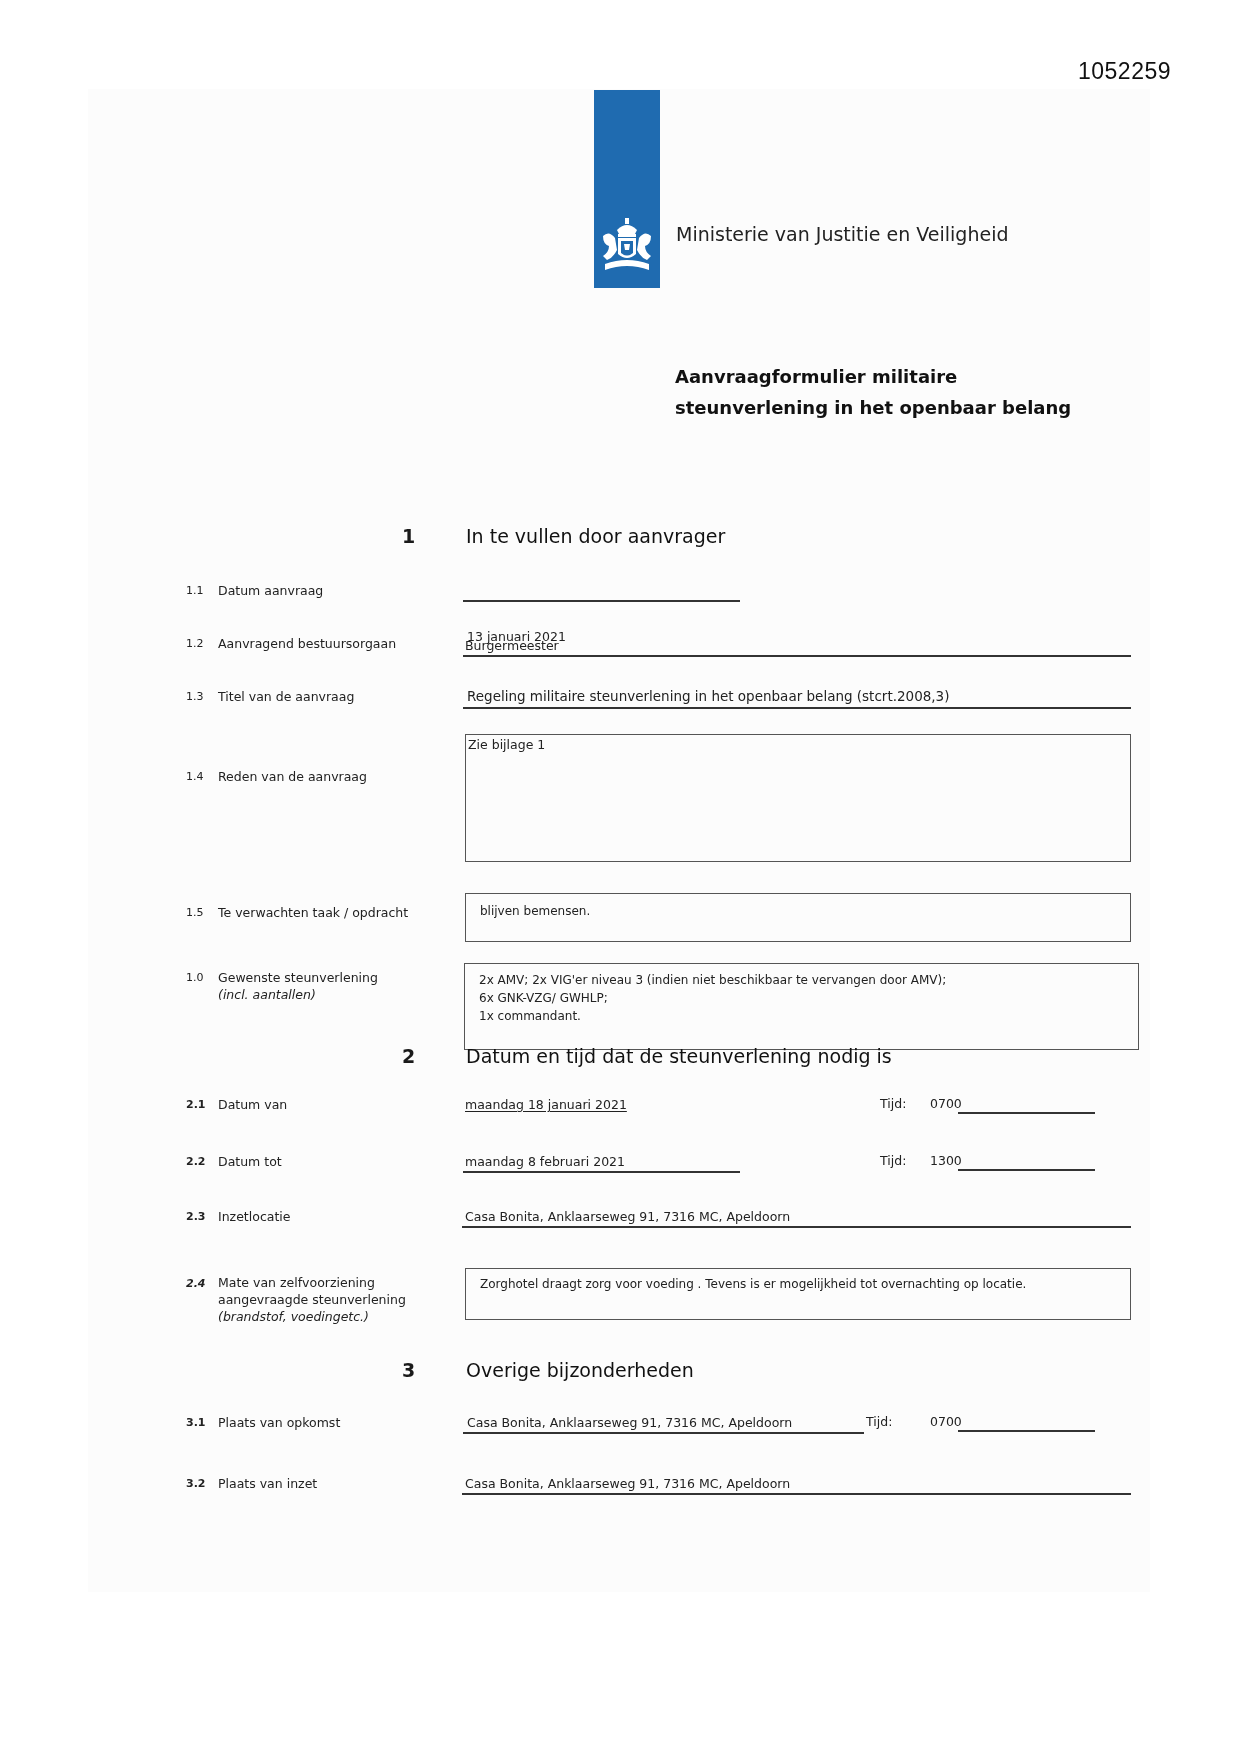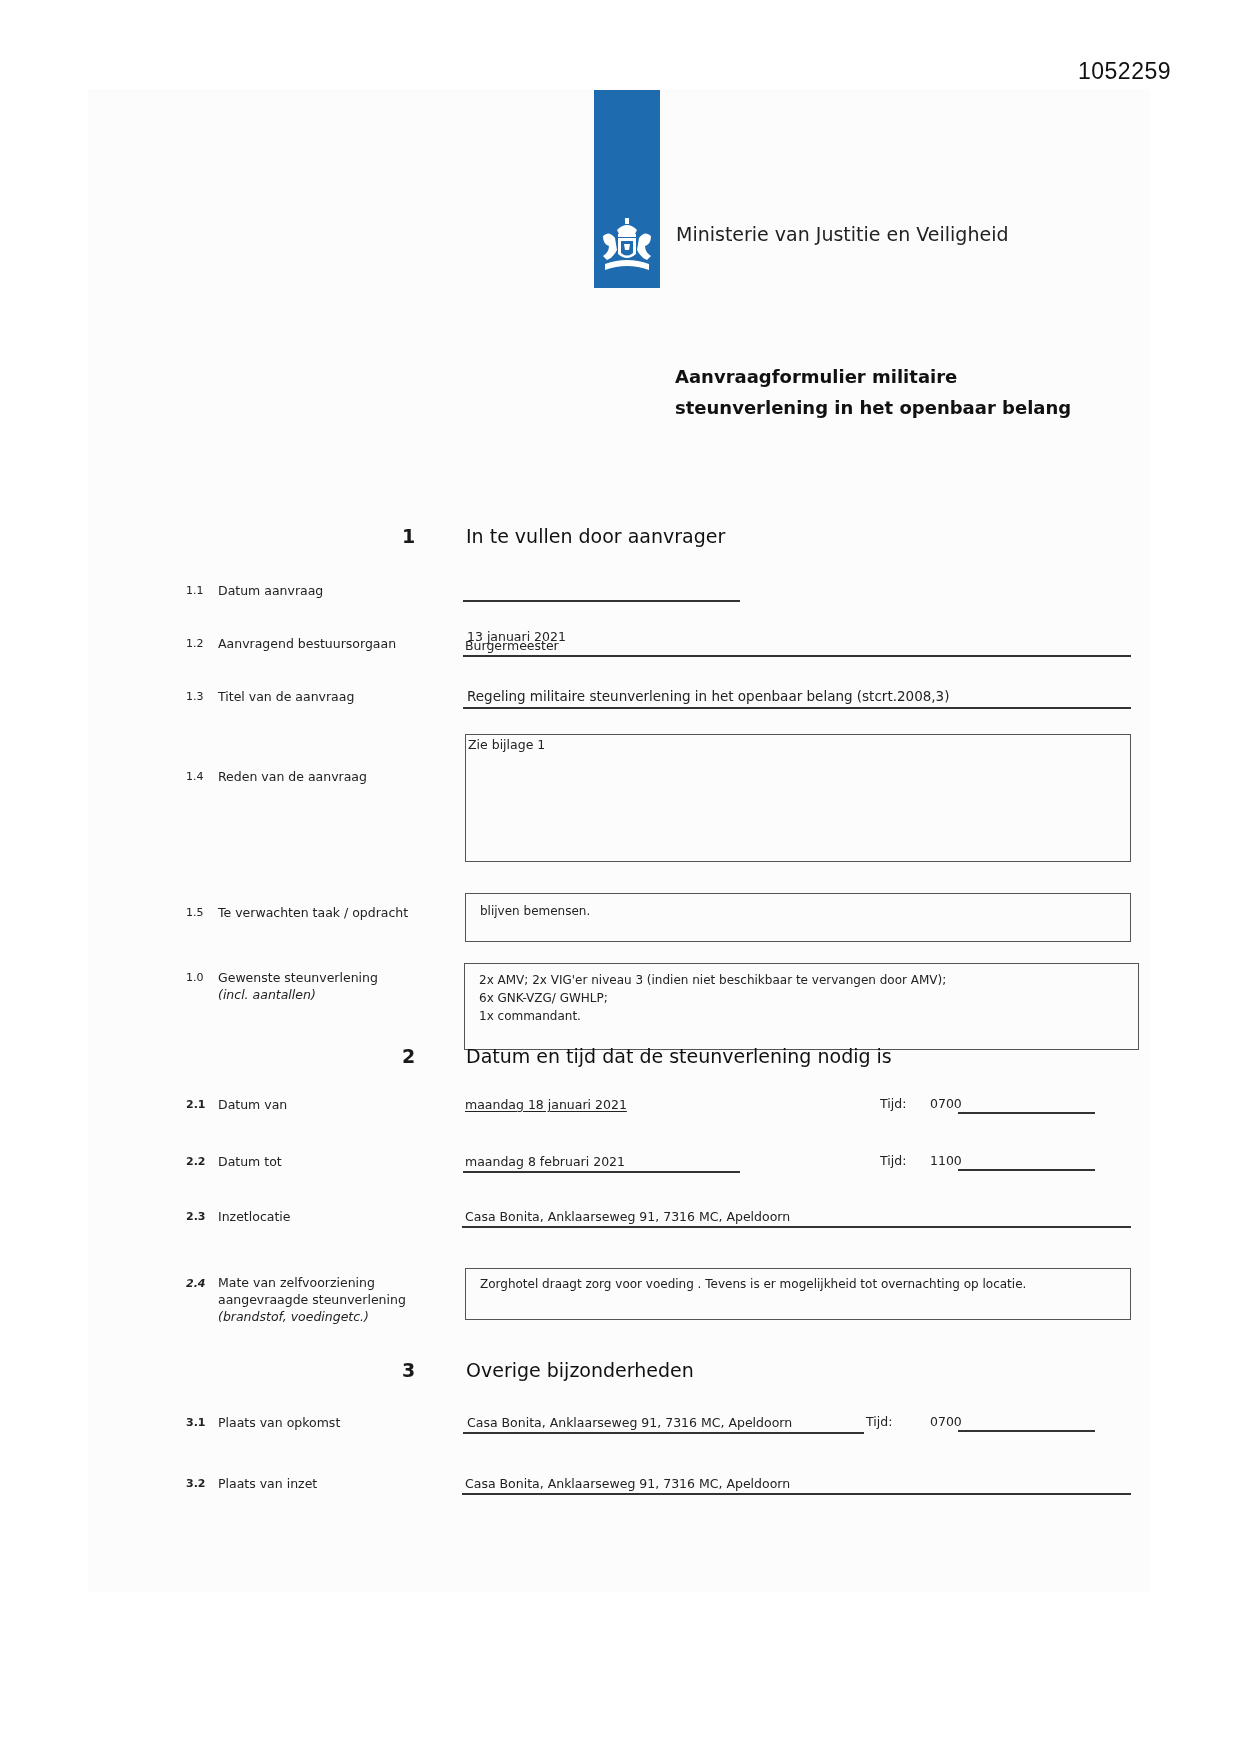--- a/index.html
+++ b/index.html
@@ -101,21 +101,21 @@
 <div class="abs fval ul-text" style="left:465px;top:1097px;">maandag 18 januari 2021</div>
 <div class="abs tijd" style="left:880px;top:1096px;">Tijd:</div>
 <div class="abs tijd" style="left:930px;top:1096px;">0700</div>
 <div class="uline" style="left:958px;top:1112px;width:137px;"></div>
 
 <div class="abs fnum" style="left:186px;top:1155px;font-weight:bold;">2.2</div>
 <div class="abs flabel" style="left:218px;top:1153px;">Datum tot</div>
 <div class="abs fval" style="left:465px;top:1154px;">maandag 8 februari 2021</div>
 <div class="uline" style="left:463px;top:1171px;width:277px;"></div>
 <div class="abs tijd" style="left:880px;top:1153px;">Tijd:</div>
-<div class="abs tijd" style="left:930px;top:1153px;">1100</div>
+<div class="abs tijd" style="left:930px;top:1153px;">1300</div>
 <div class="uline" style="left:958px;top:1169px;width:137px;"></div>
 
 <div class="abs fnum" style="left:186px;top:1210px;font-weight:bold;">2.3</div>
 <div class="abs flabel" style="left:218px;top:1208px;">Inzetlocatie</div>
 <div class="abs fval" style="left:465px;top:1209px;">Casa Bonita, Anklaarseweg 91, 7316 MC, Apeldoorn</div>
 <div class="uline" style="left:462px;top:1226px;width:669px;"></div>
 
 <div class="abs fnum" style="left:186px;top:1277px;font-weight:bold;font-style:italic;">2.4</div>
 <div class="abs flabel" style="left:218px;top:1274px;">
   <div>Mate van zelfvoorziening</div>

